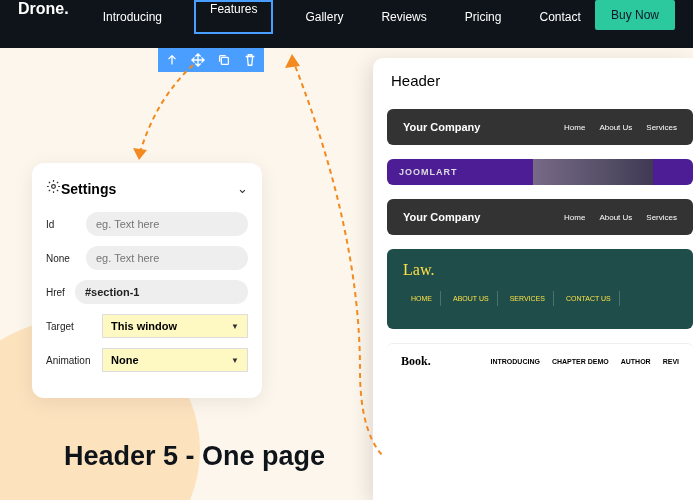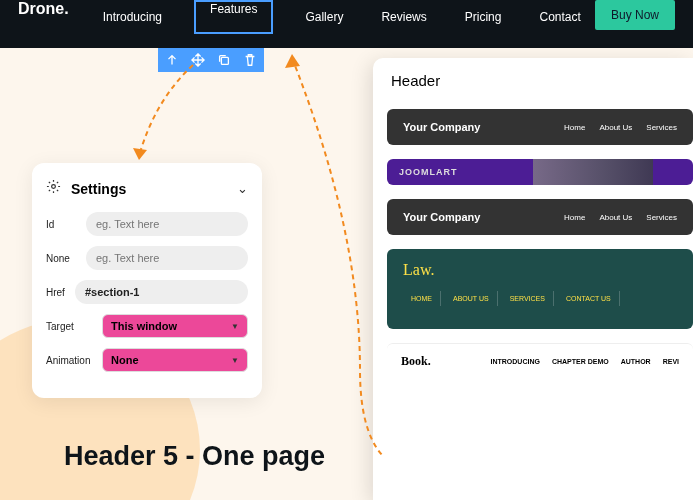--- a/index.html
+++ b/index.html
@@ -6,27 +6,27 @@
 body{width:693px;height:500px;background:#fdf6ed;position:relative;overflow:hidden}
 .topnav{background:#0e1419;height:48px;display:flex;align-items:flex-start;padding:0 18px}
 .logo{color:#fff;font-weight:700;font-size:16px;margin-right:28px}
 .nav-items{display:flex;gap:26px;flex:1}
 .nav-item{color:#fff;font-size:12px;cursor:pointer;padding:10px 6px}
 .nav-item.active{border:2px solid #4a9eff;padding:0 14px}
 .buy-btn{background:#2cc89e;color:#0f172a;border:none;padding:8px 16px;font-size:12px;border-radius:2px;cursor:pointer}
 .toolbar{position:absolute;top:48px;left:158px;background:#4a9eff;display:flex;padding:4px 6px;gap:10px}
 .toolbar-icon{width:16px;height:16px;color:#fff;cursor:pointer;display:flex;align-items:center;justify-content:center}
 .settings-panel{position:absolute;top:163px;left:32px;background:#fff;border-radius:12px;box-shadow:0 4px 20px rgba(0,0,0,0.08);width:230px;padding:16px 14px}
-.settings-head{display:flex;align-items:center;gap:10px;margin-bottom:14px}
+.settings-head{display:flex;align-items:center;margin-bottom:14px}
 .settings-head .title{font-weight:600;font-size:14px;flex:1}
 .chev{font-size:13px;color:#333}
 .field-row{display:flex;align-items:center;margin-bottom:10px}
 .field-label{width:56px;font-size:10px;color:#222}
 .field-input{flex:1;background:#eee;border:none;border-radius:14px;padding:6px 10px;font-size:11px;color:#555}
-.field-select{flex:1;background:#ec4899;border:1px solid #ddd;border-radius:6px;padding:5px 8px;font-size:11px;font-weight:600;position:relative;display:flex;justify-content:space-between;align-items:center}
+.field-select{flex:1;background:#fef9c3;border:1px solid #ddd;border-radius:0;padding:5px 8px;font-size:11px;font-weight:600;position:relative;display:flex;justify-content:space-between;align-items:center}
 .field-select::after{content:'▼';font-size:8px;color:#333}
 .bottom-title{position:absolute;bottom:28px;left:64px;font-size:27px;font-weight:900;font-family:'Arial Black',sans-serif;color:#0e1419}
 .circle-bg{position:absolute;width:260px;height:260px;border-radius:50%;background:#fde2be;left:-60px;bottom:-80px;z-index:-1}
 .header-panel{position:absolute;top:58px;right:0;background:#fff;width:320px;height:442px;border-radius:10px 0 0 0;box-shadow:-4px 4px 20px rgba(0,0,0,0.12);padding:14px 0 0 14px;overflow:hidden}
 .header-panel-title{font-size:15px;margin:0 0 20px 4px}
 .hp-block{margin-bottom:14px;border-radius:6px;overflow:hidden}
 .hp1{background:#333;height:36px;display:flex;align-items:center;padding:0 16px;color:#fff}
 .hp1 .brand{font-size:11px;font-weight:700;flex:1}
 .hp1 .links{display:flex;gap:14px;font-size:8px}
 .hp2{background:#4c1d95;height:26px;display:flex;align-items:center;padding:0 12px;position:relative}

